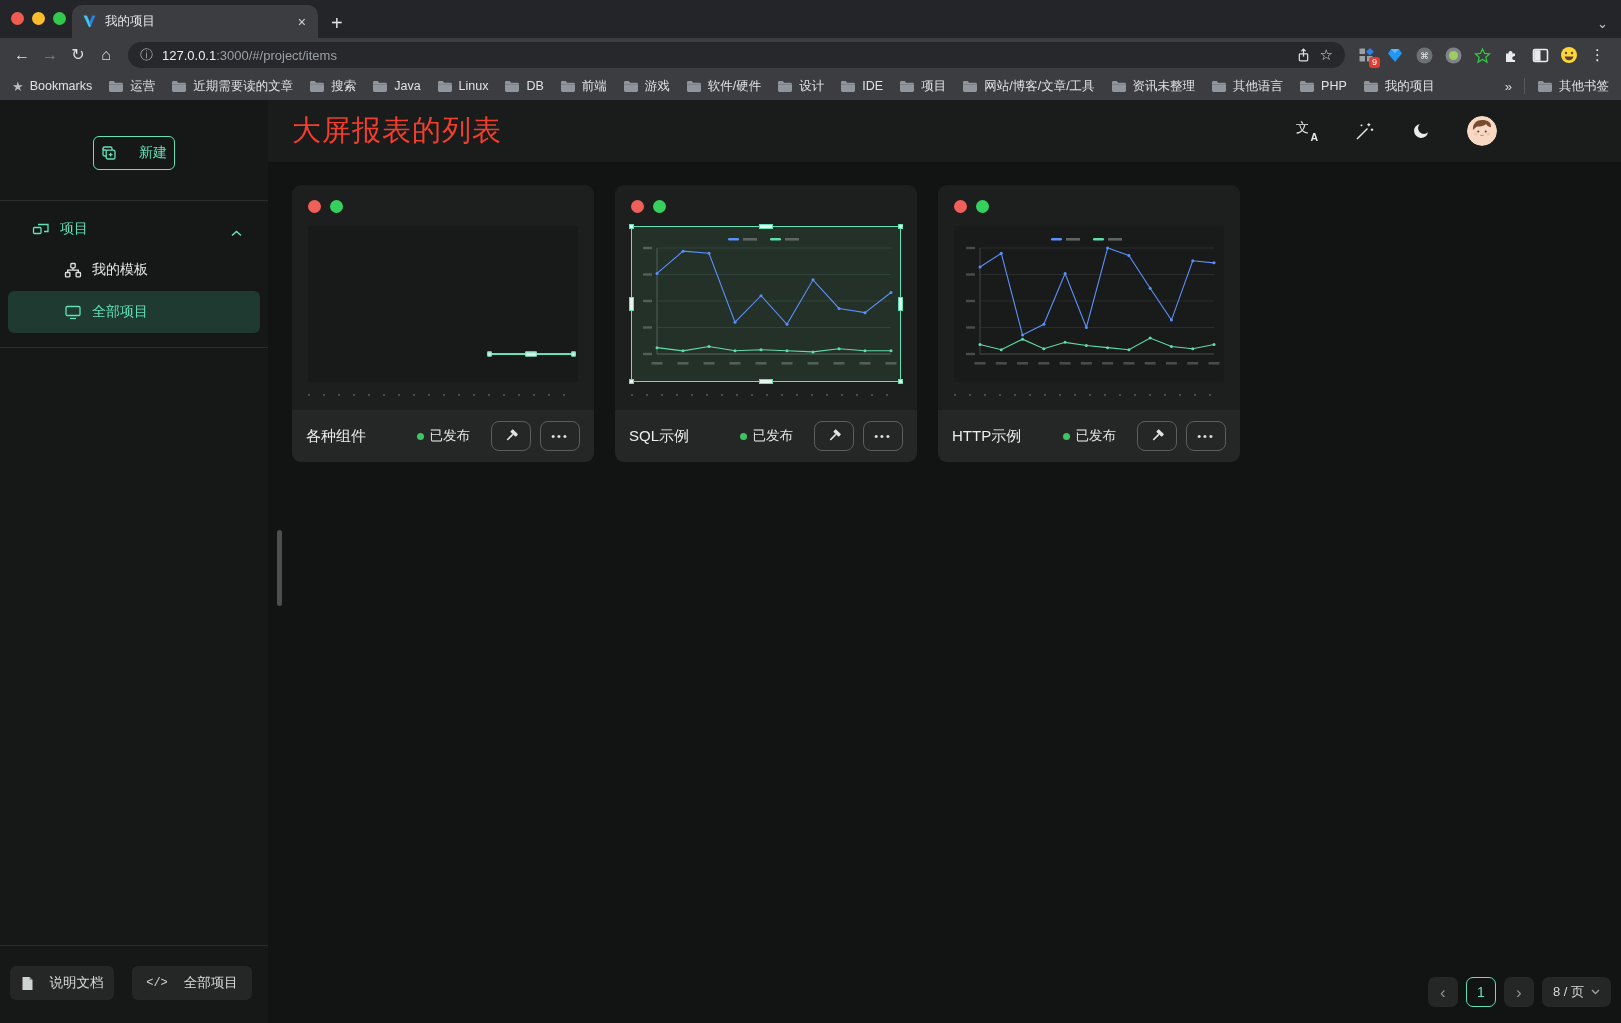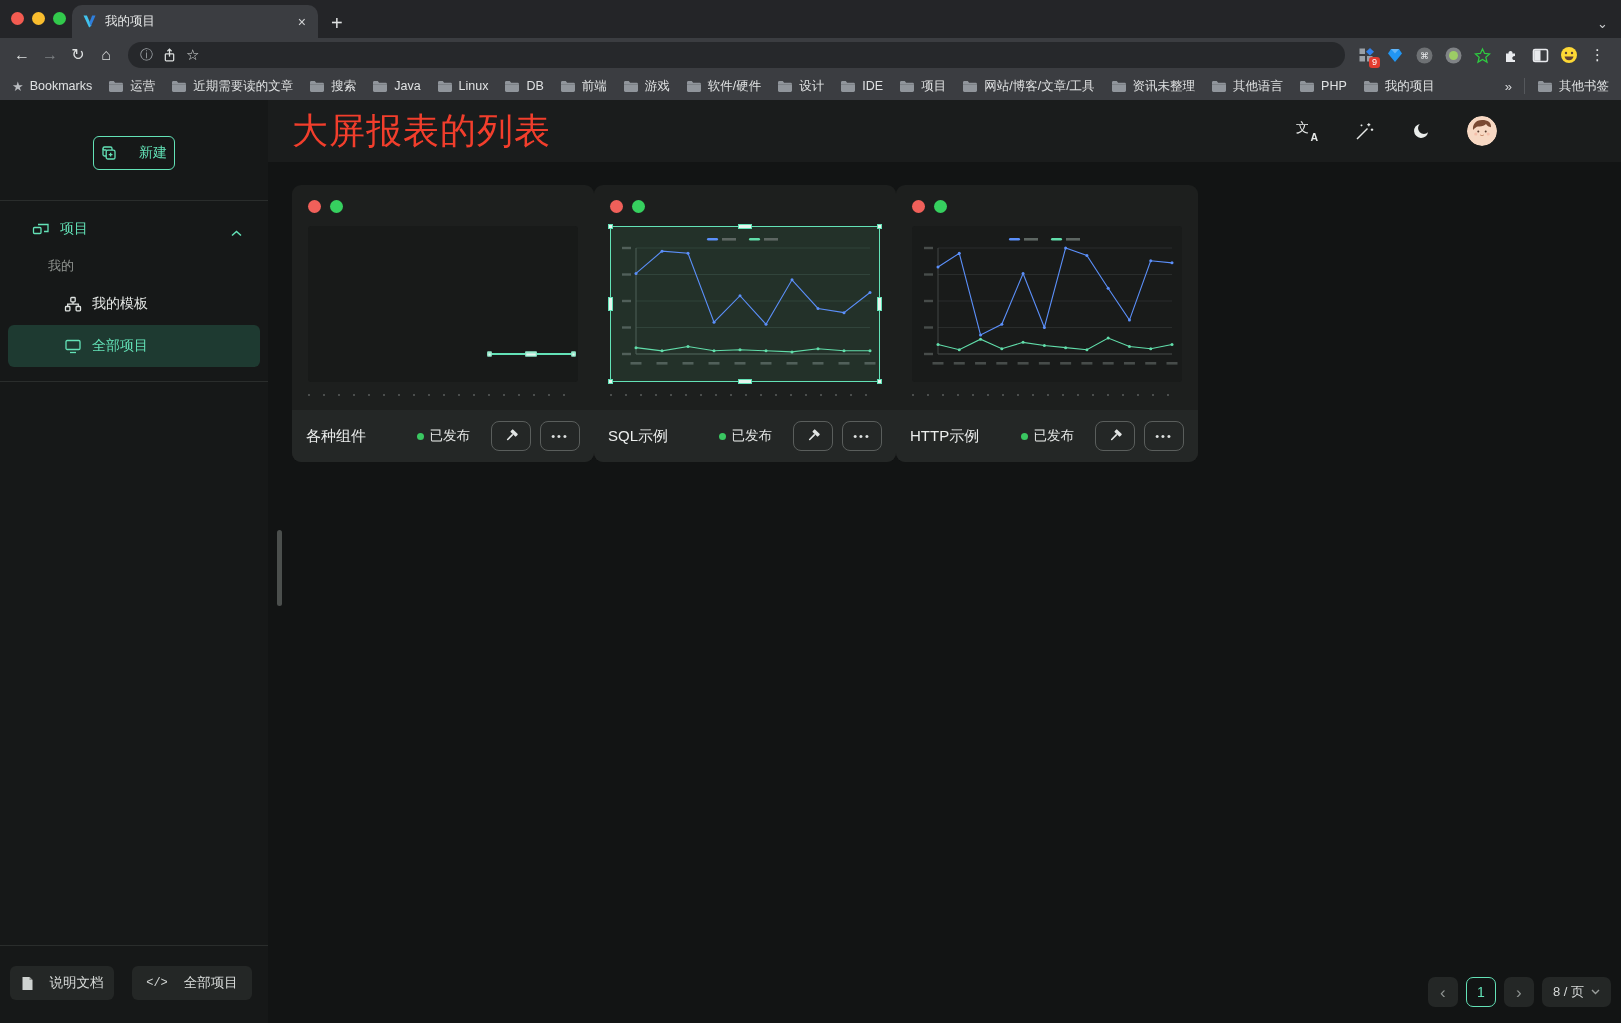--- a/index.html
+++ b/index.html
@@ -58,29 +58,29 @@
 .sb-item.selected{background:#1e3a31}
 .sb-footer{position:absolute;left:0;right:0;bottom:0;border-top:1px solid #2a2d2c;
   padding:20px 10px 23px;display:flex;gap:18px}
 .sb-foot-btn{height:34px;background:#242726;border-radius:6px;color:#d9dcda;font-size:13.5px;
   display:flex;align-items:center;justify-content:center;gap:16px;border:none}
 .sb-foot-btn.doc{width:104px}
 .sb-foot-btn.repo{width:120px}
 
 .main{flex:1;position:relative;background:#121414;min-width:0}
 .app-header{height:62px;background:#1a1c1c;display:flex;align-items:center;padding:0 24px}
-.page-title{color:#f23e2c;font-size:36px;font-weight:400;letter-spacing:1px}
+.page-title{color:#f23e2c;font-size:29px;font-weight:400;letter-spacing:1px}
 .header-icons{margin-left:auto;display:flex;align-items:center;gap:36px;padding-right:100px}
 .hicon{display:flex;align-items:center;justify-content:center}
 .trans-icon{position:relative;width:22px;height:20px;color:#e7e9e8}
 .trans-icon .zh{position:absolute;left:0;top:-2px;font-size:13px}
 .trans-icon .en{position:absolute;right:0;bottom:-2px;font-size:10.5px;font-weight:bold}
 .avatar{width:30px;height:30px;border-radius:50%;overflow:hidden}
 
-.cards{display:flex;padding:23px 24px 15px}
+.cards{display:flex;gap:21px;padding:23px 24px 15px}
 .card{width:302px;height:277px;background:#1d1f1e;border-radius:9px;display:flex;flex-direction:column;overflow:hidden}
 .card-dots{display:flex;gap:9px;padding:15px 16px 0}
 .cdot{width:13px;height:13px;border-radius:50%}
 .thumb{margin:13px 16px 0;height:156px;border-radius:3px;position:relative;display:flex;
   align-items:center;justify-content:center}
 .thumb-plain{background:#191b1a}
 .thumb-sel{background:#233129;border:1px solid #63e2b7}
 .thumb-grid{background:#181a19;display:grid;grid-template-columns:repeat(3,1fr);
   grid-template-rows:repeat(3,1fr);gap:3px;padding:4px}
 .mini{position:relative;display:flex;align-items:center;justify-content:center}
@@ -137,20 +137,21 @@
     <span class="tabsearch">⌄</span>
   </div>
 
   <div class="toolbar">
     <span class="navbtn">←</span>
     <span class="navbtn disabled">→</span>
     <span class="navbtn">↻</span>
     <span class="navbtn">⌂</span>
     <div class="urlbar">
       <span class="info-glyph">ⓘ</span>
+      <span class="url"><span class="host">127.0.0.1</span><span>:3000/#/project/items</span></span>
       <span style="display:flex">
         <svg width="15" height="16" viewBox="0 0 18 18" fill="none" stroke="#dadddd" stroke-width="1.5">
           <rect x="4" y="7.5" width="10" height="8.5" rx="1"></rect>
             <path d="M9 11V2.5M6.5 4.5L9 2l11.5 0" stroke="none"></path>
             <path d="M9 11V2.5"></path>
             <path d="M6.5 4.5L9 2l2.5 2.5"></path>
         </svg>
       </span>
       <span style="color:#dadddd;font-size:15px">☆</span>
     </div>
@@ -410,21 +411,20 @@
           </svg>
         </span>
         <span class="sb-label-green">项目</span>
         <span class="sb-chevron">
           <svg width="11" height="7" viewBox="0 0 11 7" fill="none" stroke="#63e2b7" stroke-width="1.5">
               <polyline points="1,5.5 5.5,1.5 10,5.5"></polyline>
             </svg>
         </span>
       </div>
 
-      <div class="sb-group">我的</div>
 
       <div class="sb-item">
         <span style="display:flex">
           <svg width="18" height="17" viewBox="0 0 18 17" fill="none" stroke="#dfe3e1" stroke-width="1.3">
             <rect x="6.8" y="1.5" width="4.4" height="4.4" rx="0.8"></rect>
             <rect x="1.5" y="10.5" width="4.4" height="4.4" rx="0.8"></rect>
             <rect x="12.1" y="10.5" width="4.4" height="4.4" rx="0.8"></rect>
             <path d="M9 5.9v2.3M3.7 10.5V8.2h10.6v2.3"></path>
           </svg>
         </span>

